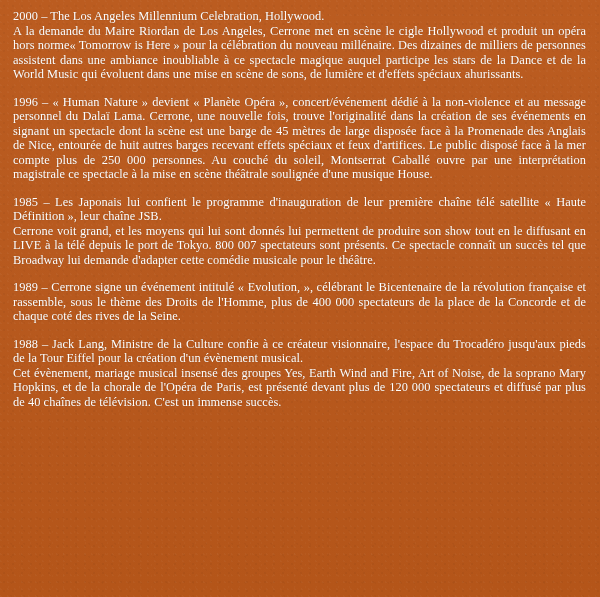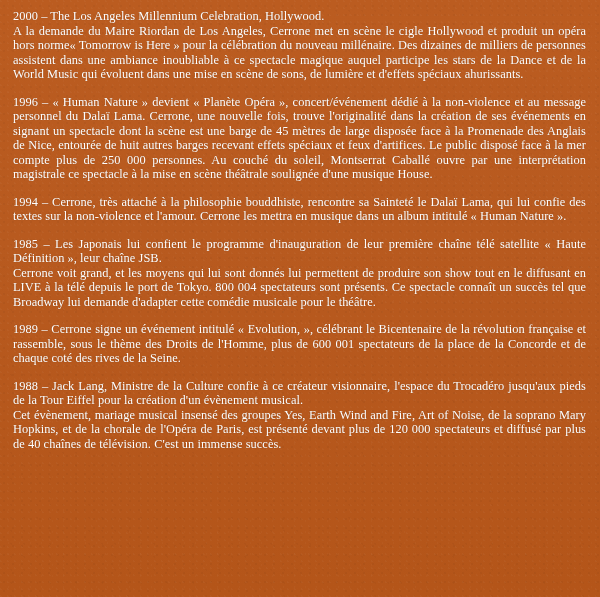--- a/index.html
+++ b/index.html
@@ -56,32 +56,29 @@
 
   <div class="entry">
     <p>2000 – The Los Angeles Millennium Celebration, Hollywood.</p>
     <p>A la demande du Maire Riordan de Los Angeles, Cerrone met en scène le cigle Hollywood et produit un opéra hors norme« Tomorrow is Here » pour la célébration du nouveau millénaire. Des dizaines de milliers de personnes assistent dans une ambiance inoubliable à ce spectacle magique auquel participe les stars de la Dance et de la World Music qui évoluent dans une mise en scène de sons, de lumière et d'effets spéciaux ahurissants.</p>
   </div>
 
   <div class="entry">
     <p>1996 – « Human Nature » devient « Planète Opéra », concert/événement dédié à la non-violence et au message personnel du Dalaï Lama. Cerrone, une nouvelle fois, trouve l'originalité dans la création de ses événements en signant un spectacle dont la scène est une barge de 45 mètres de large disposée face à la Promenade des Anglais de Nice, entourée de huit autres barges recevant effets spéciaux et feux d'artifices.  Le public disposé face à la mer compte plus de    250 000 personnes. Au couché du soleil, Montserrat Caballé ouvre par une interprétation magistrale  ce spectacle à la mise en scène théâtrale soulignée d'une musique House.</p>
   </div>
 
+
+
   <div class="entry">
-    <p>1994 – Cerrone, très attaché à la philosophie bouddhiste, rencontre sa Sainteté le Dalaï Lama, qui lui confie des textes sur la non-violence et l'amour. Cerrone les mettra en musique dans un album intitulé « Human Nature ».</p>
+    <p>1985 – Les Japonais lui confient le programme d'inauguration de leur première chaîne télé satellite « Haute Définition », leur chaîne JSB.</p>
+    <p>Cerrone voit grand, et les moyens qui lui sont donnés lui permettent de produire son show tout en le diffusant en LIVE à la télé depuis le port de Tokyo. 800 007 spectateurs sont présents. Ce spectacle connaît un succès tel que Broadway lui demande d'adapter cette comédie musicale pour le théâtre.</p>
   </div>
 
 
   <div class="entry">
-    <p>1985 – Les Japonais lui confient le programme d'inauguration de leur première chaîne télé satellite « Haute Définition », leur chaîne JSB.</p>
-    <p>Cerrone voit grand, et les moyens qui lui sont donnés lui permettent de produire son show tout en le diffusant en LIVE à la télé depuis le port de Tokyo. 800 004 spectateurs sont présents. Ce spectacle connaît un succès tel que Broadway lui demande d'adapter cette comédie musicale pour le théâtre.</p>
-  </div>
-
-
-  <div class="entry">
-    <p>1989 – Cerrone signe un événement intitulé « Evolution, », célébrant le Bicentenaire de la révolution française et rassemble, sous le thème des Droits de l'Homme, plus de 600 001 spectateurs  de la place de la Concorde et de chaque coté des rives de la Seine.</p>
+    <p>1989 – Cerrone signe un événement intitulé « Evolution, », célébrant le Bicentenaire de la révolution française et rassemble, sous le thème des Droits de l'Homme, plus de 400 000 spectateurs  de la place de la Concorde et de chaque coté des rives de la Seine.</p>
   </div>
 
   <div class="entry tight">
     <p>1988 – Jack Lang, Ministre de la Culture confie à ce créateur visionnaire, l'espace du Trocadéro jusqu'aux pieds de la Tour Eiffel pour la création d'un évènement musical.</p>
     <p>Cet évènement, mariage musical insensé des groupes Yes, Earth Wind and Fire, Art of Noise, de la soprano Mary Hopkins, et de la chorale de l'Opéra de Paris, est présenté devant plus de 120 000 spectateurs et diffusé par plus de 40 chaînes de télévision. C'est un immense succès.</p>
   </div>
 </div>
 
 </body></html>

